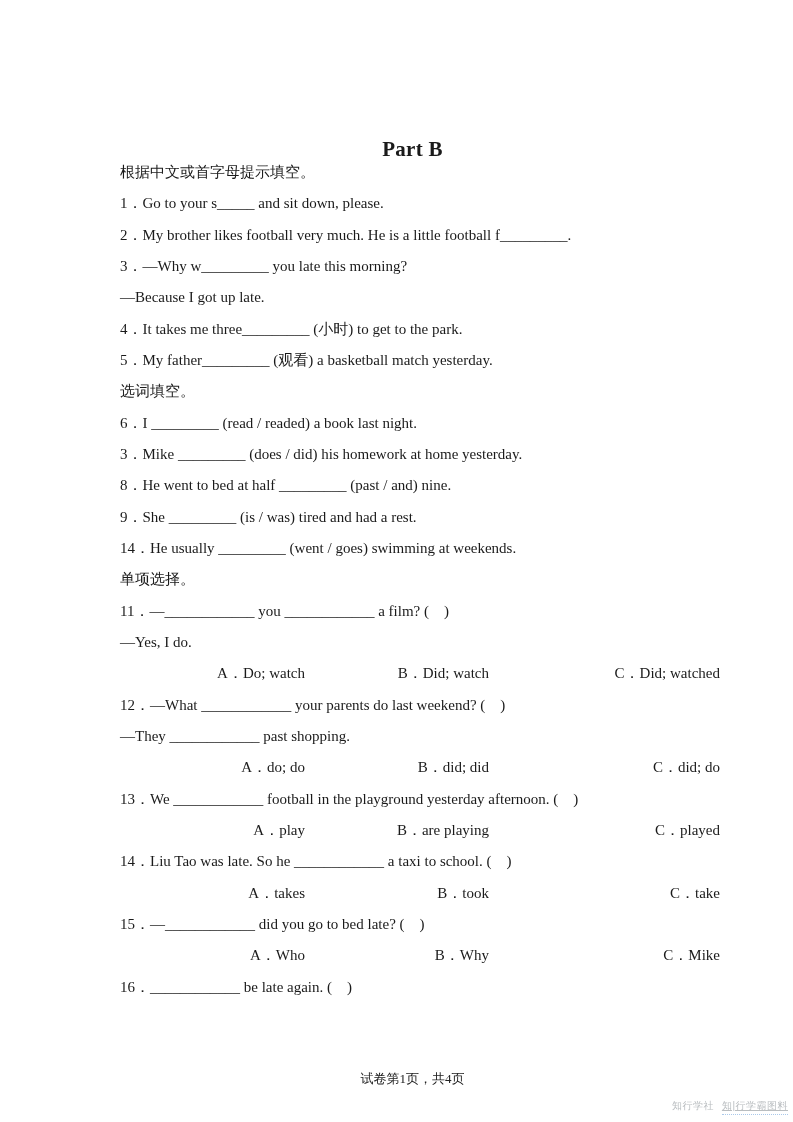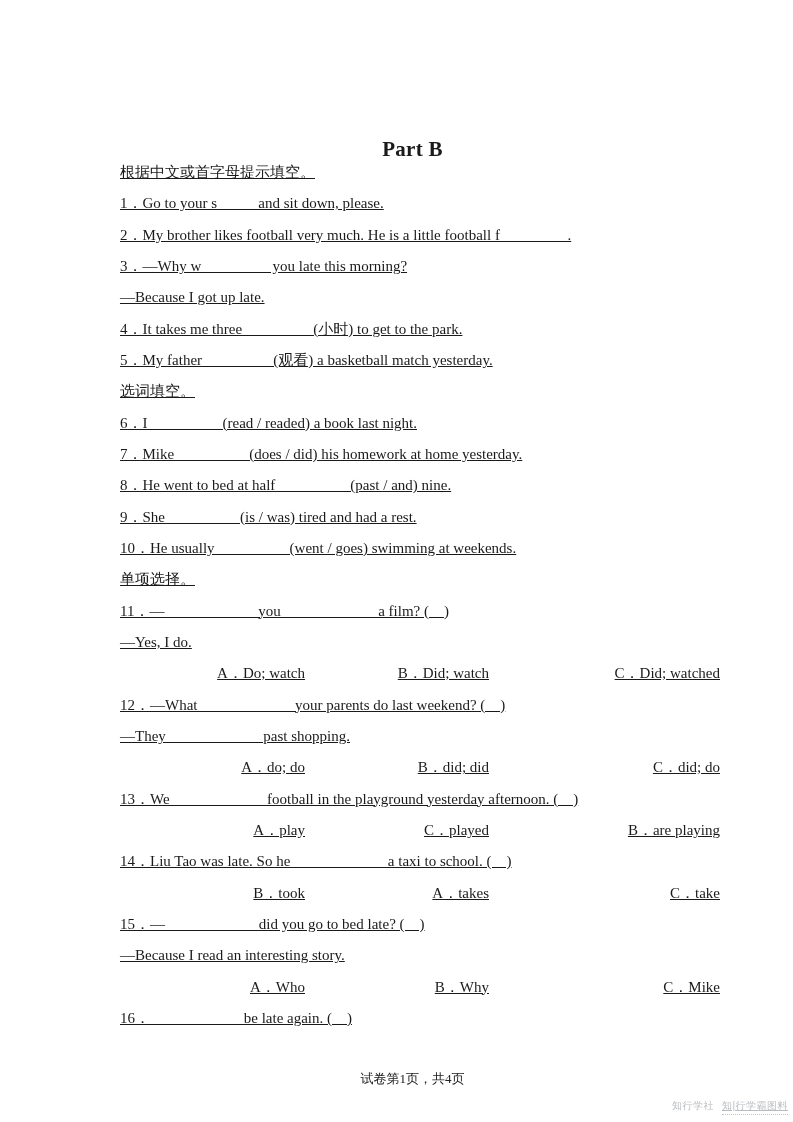--- a/index.html
+++ b/index.html
@@ -31,21 +31,20 @@
     position: absolute;
     top: 157px;
     left: 120px;
     width: 600px;
     font-size: 15px;
   }
   .line {
     height: 31.33px;
     line-height: 31.33px;
     white-space: pre;
-    text-decoration: underline;
   }
   .line.options {
     display: grid;
     grid-template-columns: 185px 184px auto;
     text-align: right;
   }
   .footer {
     position: absolute;
     top: 1070px;
     left: 16px;
@@ -80,37 +79,36 @@
   <div class="content" id="content">
       <div class="line section">根据中文或首字母提示填空。</div>
       <div class="line question">1．Go to your s_____ and sit down, please.</div>
       <div class="line question">2．My brother likes football very much. He is a little football f_________.</div>
       <div class="line question">3．—Why w_________ you late this morning?</div>
       <div class="line response">—Because I got up late.</div>
       <div class="line question">4．It takes me three_________ (小时) to get to the park.</div>
       <div class="line question">5．My father_________ (观看) a basketball match yesterday.</div>
       <div class="line section">选词填空。</div>
       <div class="line question">6．I _________ (read / readed) a book last night.</div>
-      <div class="line question">7．Mike _________ (does / did) his homework at home yesterday.</div>
+      <div class="line question">3．Mike _________ (does / did) his homework at home yesterday.</div>
       <div class="line question">8．He went to bed at half _________ (past / and) nine.</div>
       <div class="line question">9．She _________ (is / was) tired and had a rest.</div>
-      <div class="line question">10．He usually _________ (went / goes) swimming at weekends.</div>
+      <div class="line question">14．He usually _________ (went / goes) swimming at weekends.</div>
       <div class="line section">单项选择。</div>
       <div class="line question">11．—____________ you ____________ a film? (　)</div>
       <div class="line response">—Yes, I do.</div>
       <div class="line options"><span class="opt">A．Do; watch</span><span class="opt">B．Did; watch</span><span class="opt">C．Did; watched</span></div>
       <div class="line question">12．—What ____________ your parents do last weekend? (　)</div>
       <div class="line response">—They ____________ past shopping.</div>
       <div class="line options"><span class="opt">A．do; do</span><span class="opt">B．did; did</span><span class="opt">C．did; do</span></div>
       <div class="line question">13．We ____________ football in the playground yesterday afternoon. (　)</div>
-      <div class="line options"><span class="opt">A．play</span><span class="opt">C．played</span><span class="opt">B．are playing</span></div>
+      <div class="line options"><span class="opt">A．play</span><span class="opt">B．are playing</span><span class="opt">C．played</span></div>
       <div class="line question">14．Liu Tao was late. So he ____________ a taxi to school. (　)</div>
-      <div class="line options"><span class="opt">B．took</span><span class="opt">A．takes</span><span class="opt">C．take</span></div>
+      <div class="line options"><span class="opt">A．takes</span><span class="opt">B．took</span><span class="opt">C．take</span></div>
       <div class="line question">15．—____________ did you go to bed late? (　)</div>
-      <div class="line response">—Because I read an interesting story.</div>
       <div class="line options"><span class="opt">A．Who</span><span class="opt">B．Why</span><span class="opt">C．Mike</span></div>
       <div class="line question">16．____________ be late again. (　)</div>
     </div>
 
   <div class="footer">试卷第1页，共4页</div>
 
   <div class="watermarks">
     <span class="badge-1">知行学社</span>
     <span class="badge-2">知|行学霸图料</span>
   </div>

